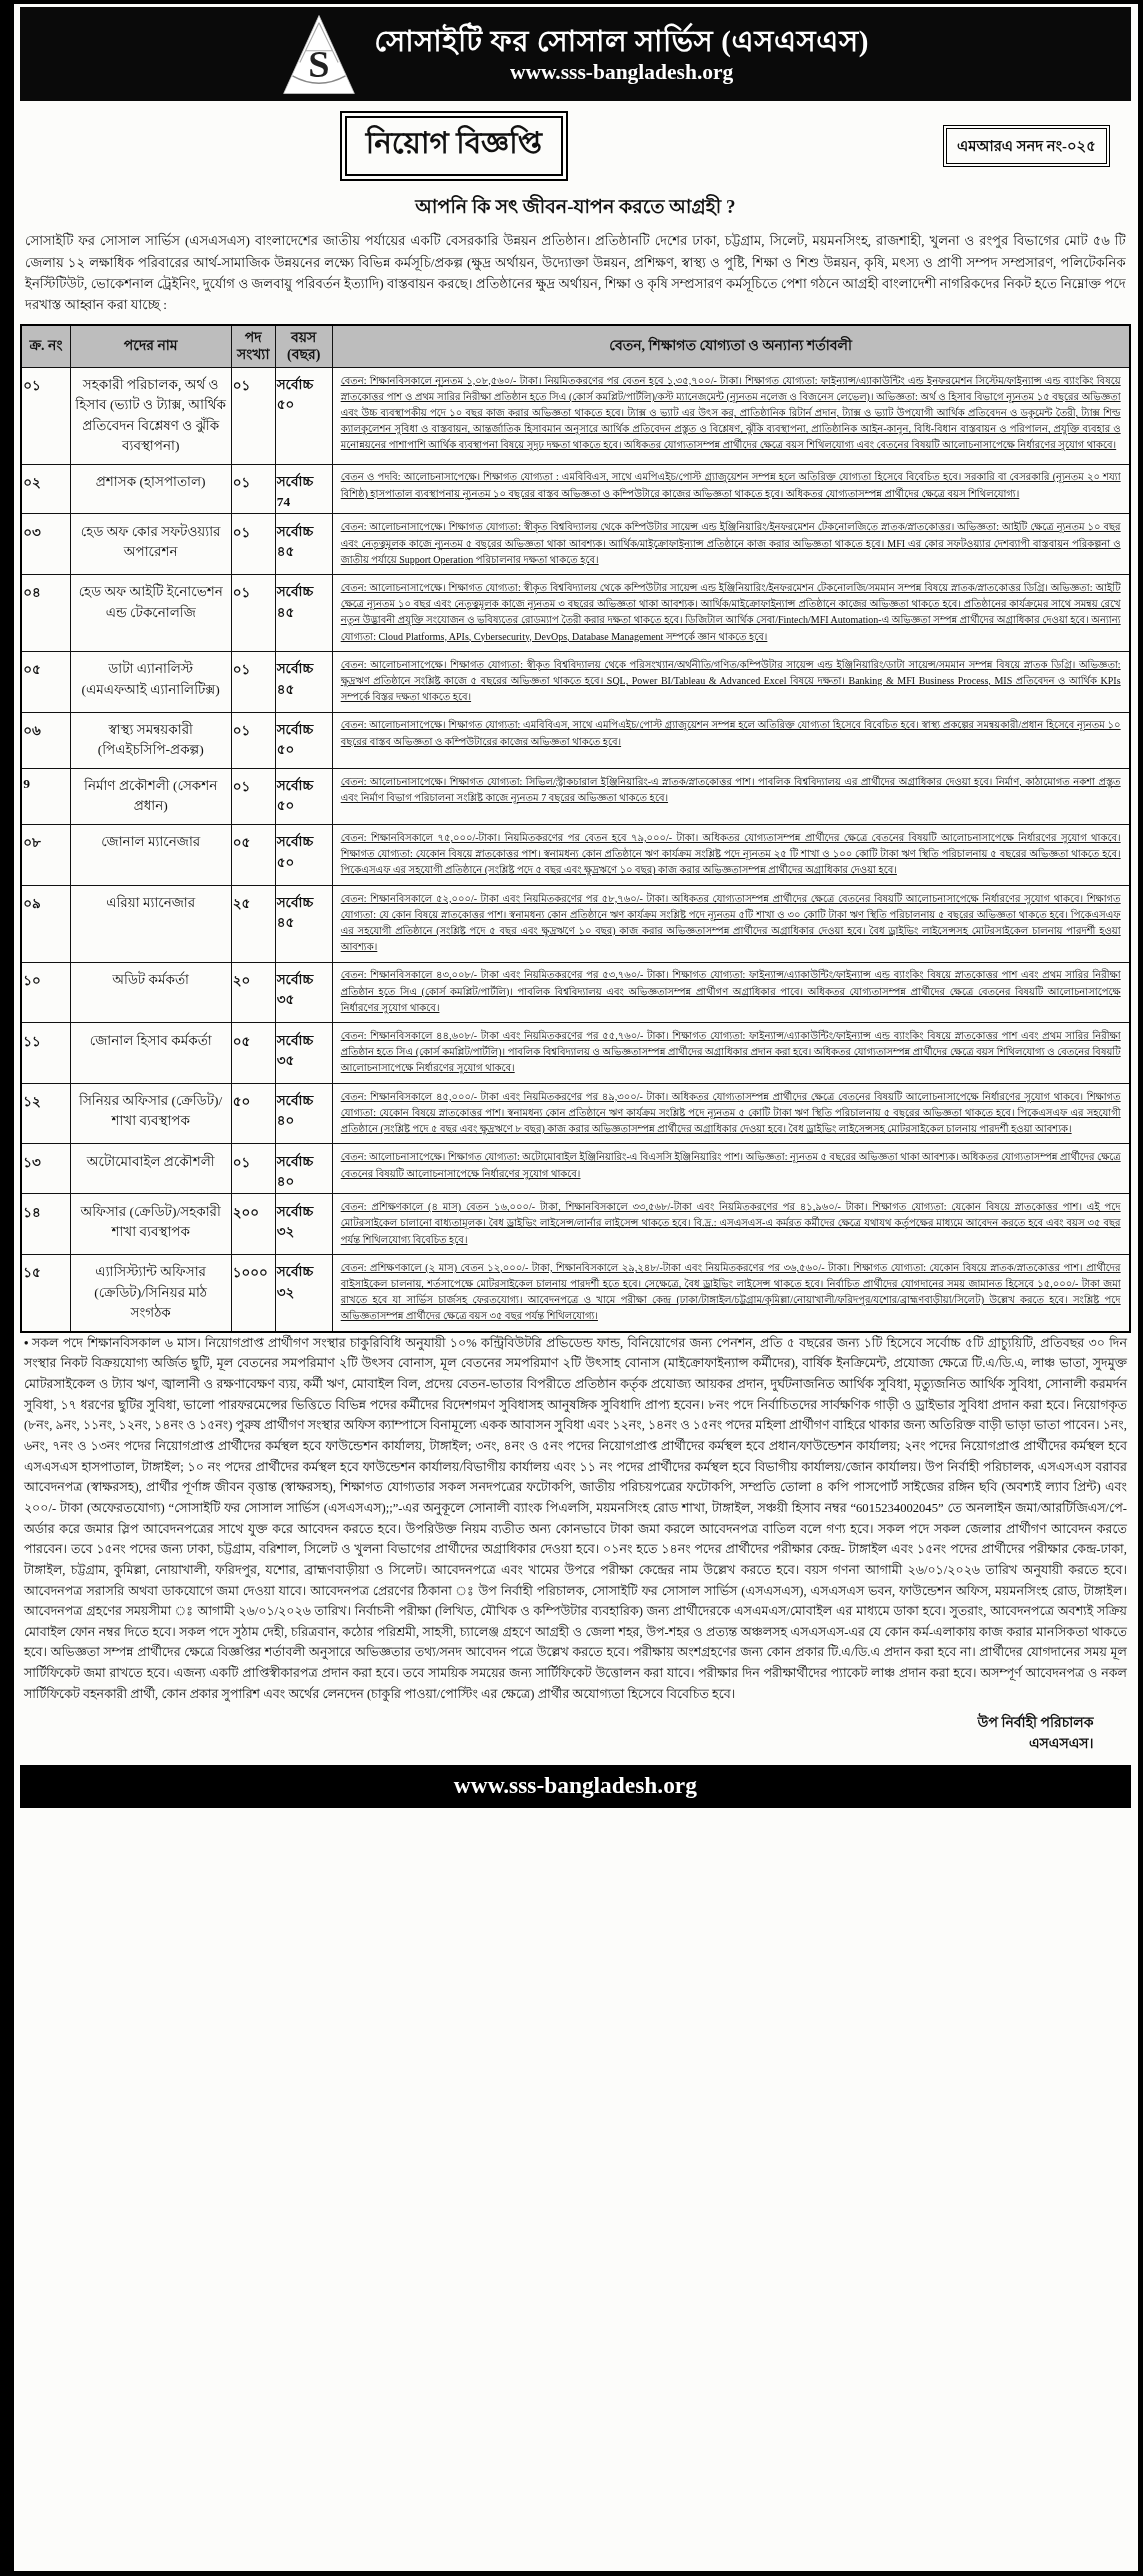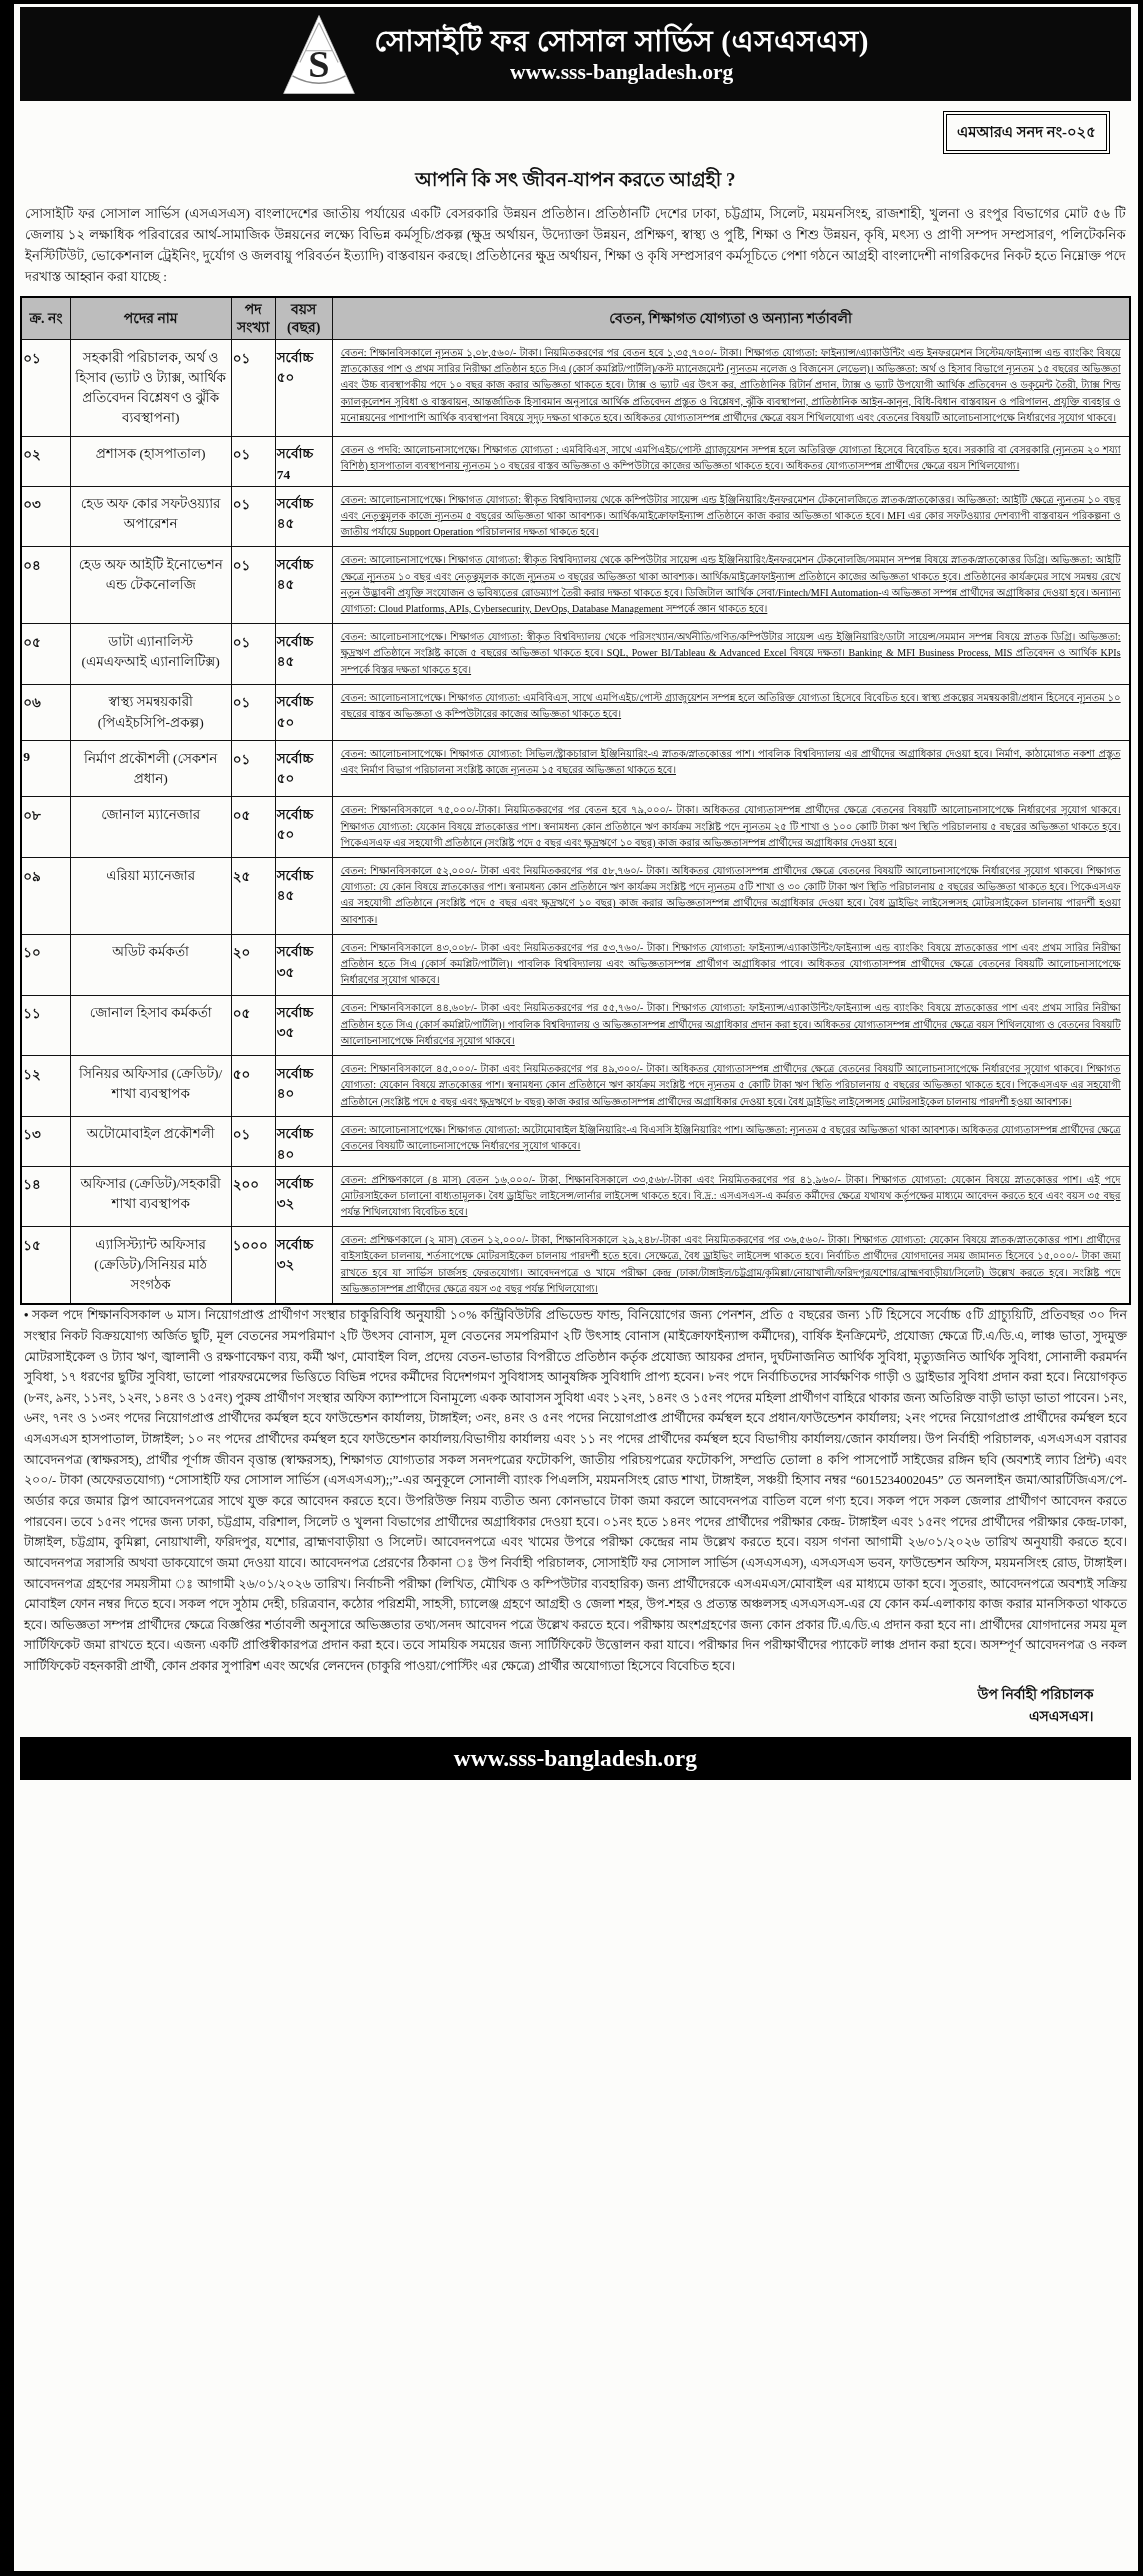--- a/index.html
+++ b/index.html
@@ -52,20 +52,21 @@
         <text x="50" y="86" font-size="52" font-weight="bold" text-anchor="middle" fill="#222">S</text>
       </svg>
     </div>
     <div class="org-text">
       <div class="org-name">সোসাইটি ফর সোসাল সার্ভিস (এসএসএস)</div>
       <div class="org-site">www.sss-bangladesh.org</div>
     </div>
   </div>
 
   <div class="title-row">
+    <div class="title-box">নিয়োগ বিজ্ঞপ্তি</div>
     <div class="badge-box">এমআরএ সনদ নং-০২৫</div>
   </div>
 
   <div class="subtitle">আপনি কি সৎ জীবন-যাপন করতে আগ্রহী ?</div>
 
   <p class="intro">সোসাইটি ফর সোসাল সার্ভিস (এসএসএস) বাংলাদেশের জাতীয় পর্যায়ের একটি বেসরকারি উন্নয়ন প্রতিষ্ঠান। প্রতিষ্ঠানটি দেশের ঢাকা, চট্টগ্রাম, সিলেট, ময়মনসিংহ, রাজশাহী, খুলনা ও রংপুর বিভাগের মোট ৫৬ টি জেলায় ১২ লক্ষাধিক পরিবারের আর্থ-সামাজিক উন্নয়নের লক্ষ্যে বিভিন্ন কর্মসূচি/প্রকল্প (ক্ষুদ্র অর্থায়ন, উদ্যোক্তা উন্নয়ন, প্রশিক্ষণ, স্বাস্থ্য ও পুষ্টি, শিক্ষা ও শিশু উন্নয়ন, কৃষি, মৎস্য ও প্রাণী সম্পদ সম্প্রসারণ, পলিটেকনিক ইনস্টিটিউট, ভোকেশনাল ট্রেইনিং, দুর্যোগ ও জলবায়ু পরিবর্তন ইত্যাদি) বাস্তবায়ন করছে। প্রতিষ্ঠানের ক্ষুদ্র অর্থায়ন, শিক্ষা ও কৃষি সম্প্রসারণ কর্মসূচিতে পেশা গঠনে আগ্রহী বাংলাদেশী নাগরিকদের নিকট হতে নিম্নোক্ত পদে দরখাস্ত আহ্বান করা যাচ্ছে :</p>
 
   <table class="positions">
     <colgroup>
         <col class="c1">
@@ -157,21 +158,21 @@
     </tr>
 
     <tr>
       <td class="cell-sl">9</td>
       <td class="cell-pos">নির্মাণ প্রকৌশলী (সেকশন প্রধান)</td>
       <td class="cell-posts">০১</td>
       <td class="cell-age">
         <div>সর্বোচ্চ</div>
         <div>৫০</div>
       </td>
-      <td class="cell-det">বেতন: আলোচনাসাপেক্ষে। শিক্ষাগত যোগ্যতা: সিভিল/স্ট্রাকচারাল ইঞ্জিনিয়ারিং-এ স্নাতক/স্নাতকোত্তর পাশ। পাবলিক বিশ্ববিদ্যালয় এর প্রার্থীদের অগ্রাধিকার দেওয়া হবে। নির্মাণ, কাঠামোগত নকশা প্রস্তুত এবং নির্মাণ বিভাগ পরিচালনা সংশ্লিষ্ট কাজে ন্যূনতম ১৫ বছরের অভিজ্ঞতা থাকতে হবে।</td>
+      <td class="cell-det">বেতন: আলোচনাসাপেক্ষে। শিক্ষাগত যোগ্যতা: সিভিল/স্ট্রাকচারাল ইঞ্জিনিয়ারিং-এ স্নাতক/স্নাতকোত্তর পাশ। পাবলিক বিশ্ববিদ্যালয় এর প্রার্থীদের অগ্রাধিকার দেওয়া হবে। নির্মাণ, কাঠামোগত নকশা প্রস্তুত এবং নির্মাণ বিভাগ পরিচালনা সংশ্লিষ্ট কাজে ন্যূনতম 7 বছরের অভিজ্ঞতা থাকতে হবে।</td>
     </tr>
 
     <tr>
       <td class="cell-sl">০৮</td>
       <td class="cell-pos">জোনাল ম্যানেজার</td>
       <td class="cell-posts">০৫</td>
       <td class="cell-age">
         <div>সর্বোচ্চ</div>
         <div>৫০</div>
       </td>

